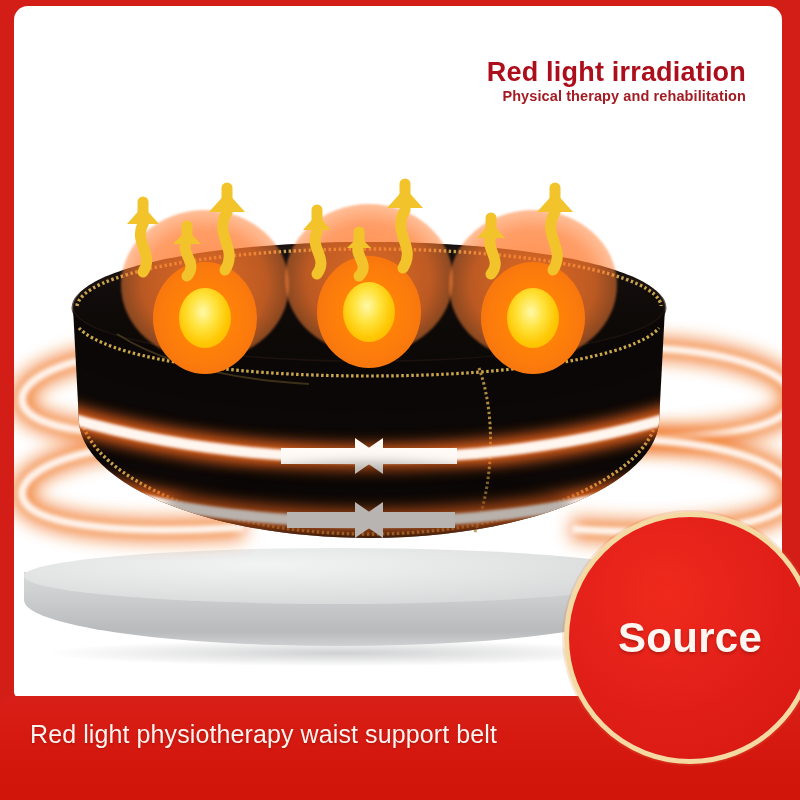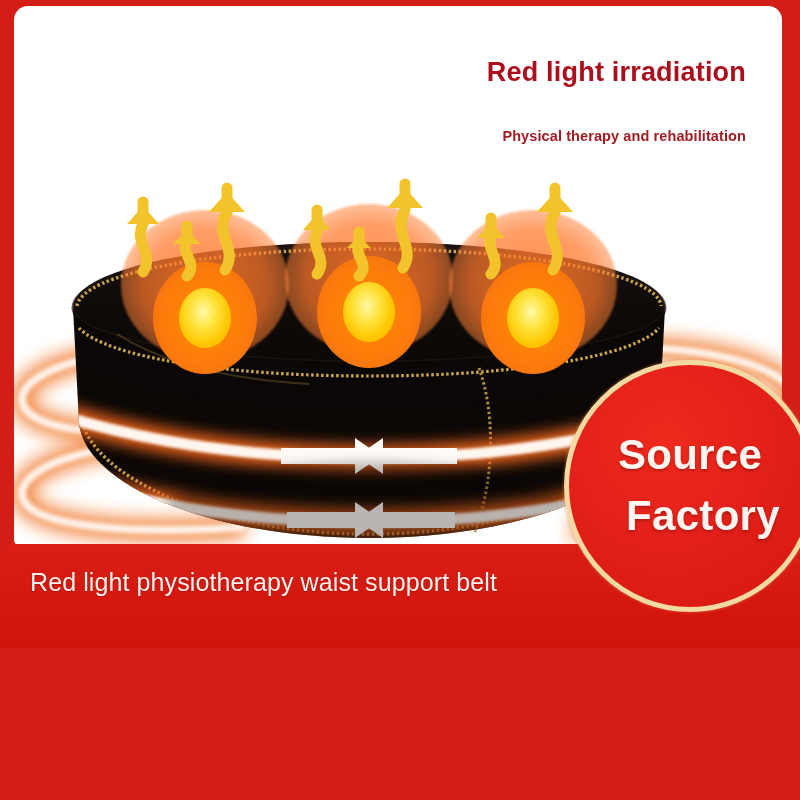--- a/index.html
+++ b/index.html
@@ -3,42 +3,41 @@
 <meta charset="utf-8">
 <style>
   * { margin:0; padding:0; box-sizing:border-box; }
   html,body { width:800px; height:800px; }
   body {
     font-family:"Liberation Sans", sans-serif;
     background:#d31e17;
     overflow:hidden;
     position:relative;
   }
-  #stage { position:absolute; inset:0; width:800px; height:648px; }
+  #stage { position:absolute; inset:0; width:800px; height:800px; }
 
   
   .card {
     position:absolute;
     left:14px; top:6px; right:18px; bottom:102px;
     background:#ffffff;
     border-radius:14px 14px 6px 6px;
     overflow:hidden;
   }
 
   
   .headline-block {
     position:absolute; right:36px; top:52px;
     text-align:right; width:420px;
   }
   .headline {
     font-size:27px; font-weight:bold; color:#ad0e1b;
     letter-spacing:.2px; line-height:1.1; white-space:nowrap;
   }
   .subhead {
-    margin-top:40px;
     font-size:14.5px; font-weight:bold; color:#a31b23;
     letter-spacing:.1px; white-space:nowrap;
   }
 
   
   .scene { position:absolute; left:0; top:150px; width:786px; height:550px; }
 
   
   .pedestal { position:absolute; left:10px; top:392px; width:630px; height:130px; }
   .ped-side {
@@ -280,16 +279,15 @@
       </div>
     </div>
   </div>
 
   <div class="banner">
     <div class="banner-text">Red light physiotherapy waist support belt</div>
   </div>
 
   <div class="badge">
     <div class="badge-line">Source</div>
-    <div class="badge-line l2">Factory</div>
   </div>
 
 </div>
 
 </body></html>

